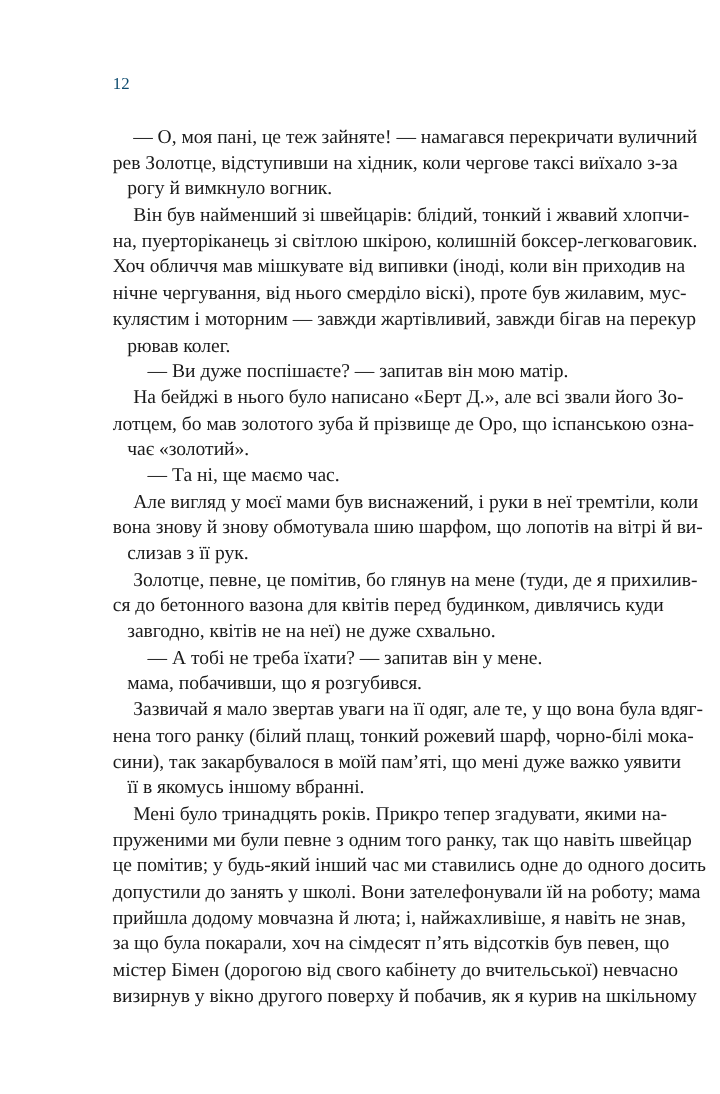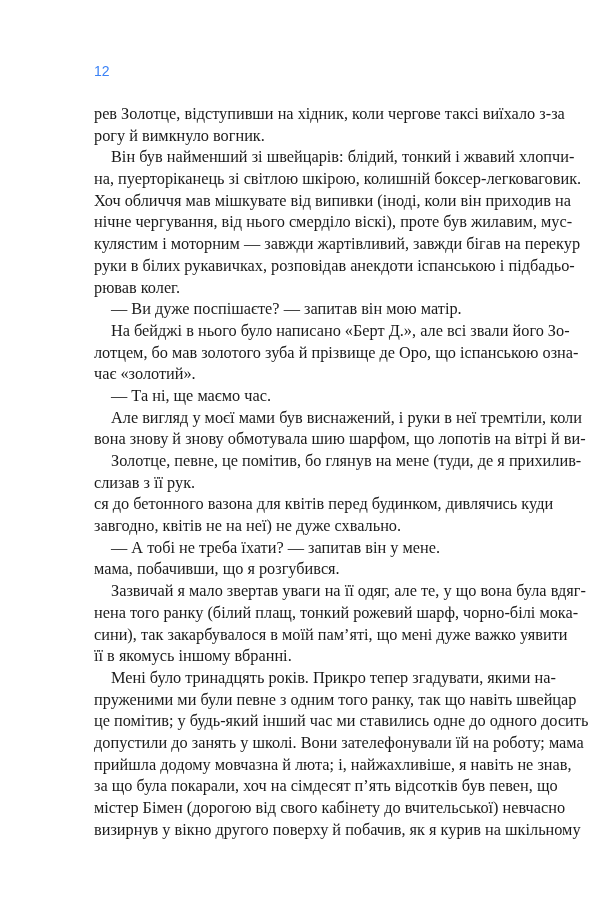--- a/index.html
+++ b/index.html
@@ -11,73 +11,74 @@
       width: 600px;
       height: 912px;
       position: relative;
       overflow: hidden;
       color: #1a1a1a;
     }
     .page-number {
       position: absolute;
       left: 94px;
       top: 63px;
-      font-family: Liberation Sans, sans-serif;
+      font-family: Liberation Serif, serif;
       font-size: 14px;
-      color: #3b82f6;
+      color: #0c4a6e;
     }
     .text-block {
       position: absolute;
       left: 94px;
       top: 103px;
       width: 448px;
       font-family: "Liberation Serif", serif;
       font-size: 16.3px;
       line-height: 21.7px;
     }
     .line {
       display: block;
       height: 21.7px;
       white-space: nowrap;
       text-align: justify;
       text-align-last: justify;
     }
     .line.last {
       text-align: left;
       text-align-last: left;
+      margin-left: 12px;
     }
     .line.indent {
       padding-left: 17px;
       text-align: right;
     }
   </style>
 </head>
 <body>
 
 <div class="page-number">12</div>
 
 <div class="text-block">
+  <span class="line indent">— О, моя пані, це теж зайняте! — намагався перекричати вуличний</span>
   <span class="line">рев Золотце, відступивши на хідник, коли чергове таксі виїхало з-за</span>
   <span class="line last">рогу й вимкнуло вогник.</span>
   <span class="line indent">Він був найменший зі швейцарів: блідий, тонкий і жвавий хлопчи-</span>
   <span class="line">на, пуерторіканець зі світлою шкірою, колишній боксер-легковаговик.</span>
   <span class="line">Хоч обличчя мав мішкувате від випивки (іноді, коли він приходив на</span>
   <span class="line">нічне чергування, від нього смерділо віскі), проте був жилавим, мус-</span>
   <span class="line">кулястим і моторним — завжди жартівливий, завжди бігав на перекур</span>
-  <span class="line">руки в білих рукавичках, розповідав анекдоти іспанською і підбадьо-</span>
   <span class="line last">рював колег.</span>
   <span class="line indent last">— Ви дуже поспішаєте? — запитав він мою матір.</span>
   <span class="line indent">На бейджі в нього було написано «Берт Д.», але всі звали його Зо-</span>
   <span class="line">лотцем, бо мав золотого зуба й прізвище де Оро, що іспанською озна-</span>
   <span class="line last">чає «золотий».</span>
   <span class="line indent last">— Та ні, ще маємо час.</span>
   <span class="line indent">Але вигляд у моєї мами був виснажений, і руки в неї тремтіли, коли</span>
   <span class="line">вона знову й знову обмотувала шию шарфом, що лопотів на вітрі й ви-</span>
+  <span class="line last">слизав з її рук.</span>
   <span class="line indent">Золотце, певне, це помітив, бо глянув на мене (туди, де я прихилив-</span>
-  <span class="line last">слизав з її рук.</span>
   <span class="line">ся до бетонного вазона для квітів перед будинком, дивлячись куди</span>
   <span class="line last">завгодно, квітів не на неї) не дуже схвально.</span>
   <span class="line indent last">— А тобі не треба їхати? — запитав він у мене.</span>
   <span class="line last">мама, побачивши, що я розгубився.</span>
   <span class="line indent">Зазвичай я мало звертав уваги на її одяг, але те, у що вона була вдяг-</span>
   <span class="line">нена того ранку (білий плащ, тонкий рожевий шарф, чорно-білі мока-</span>
   <span class="line">сини), так закарбувалося в моїй пам’яті, що мені дуже важко уявити</span>
   <span class="line last">її в якомусь іншому вбранні.</span>
   <span class="line indent">Мені було тринадцять років. Прикро тепер згадувати, якими на-</span>
   <span class="line">пруженими ми були певне з одним того ранку, так що навіть швейцар</span>

